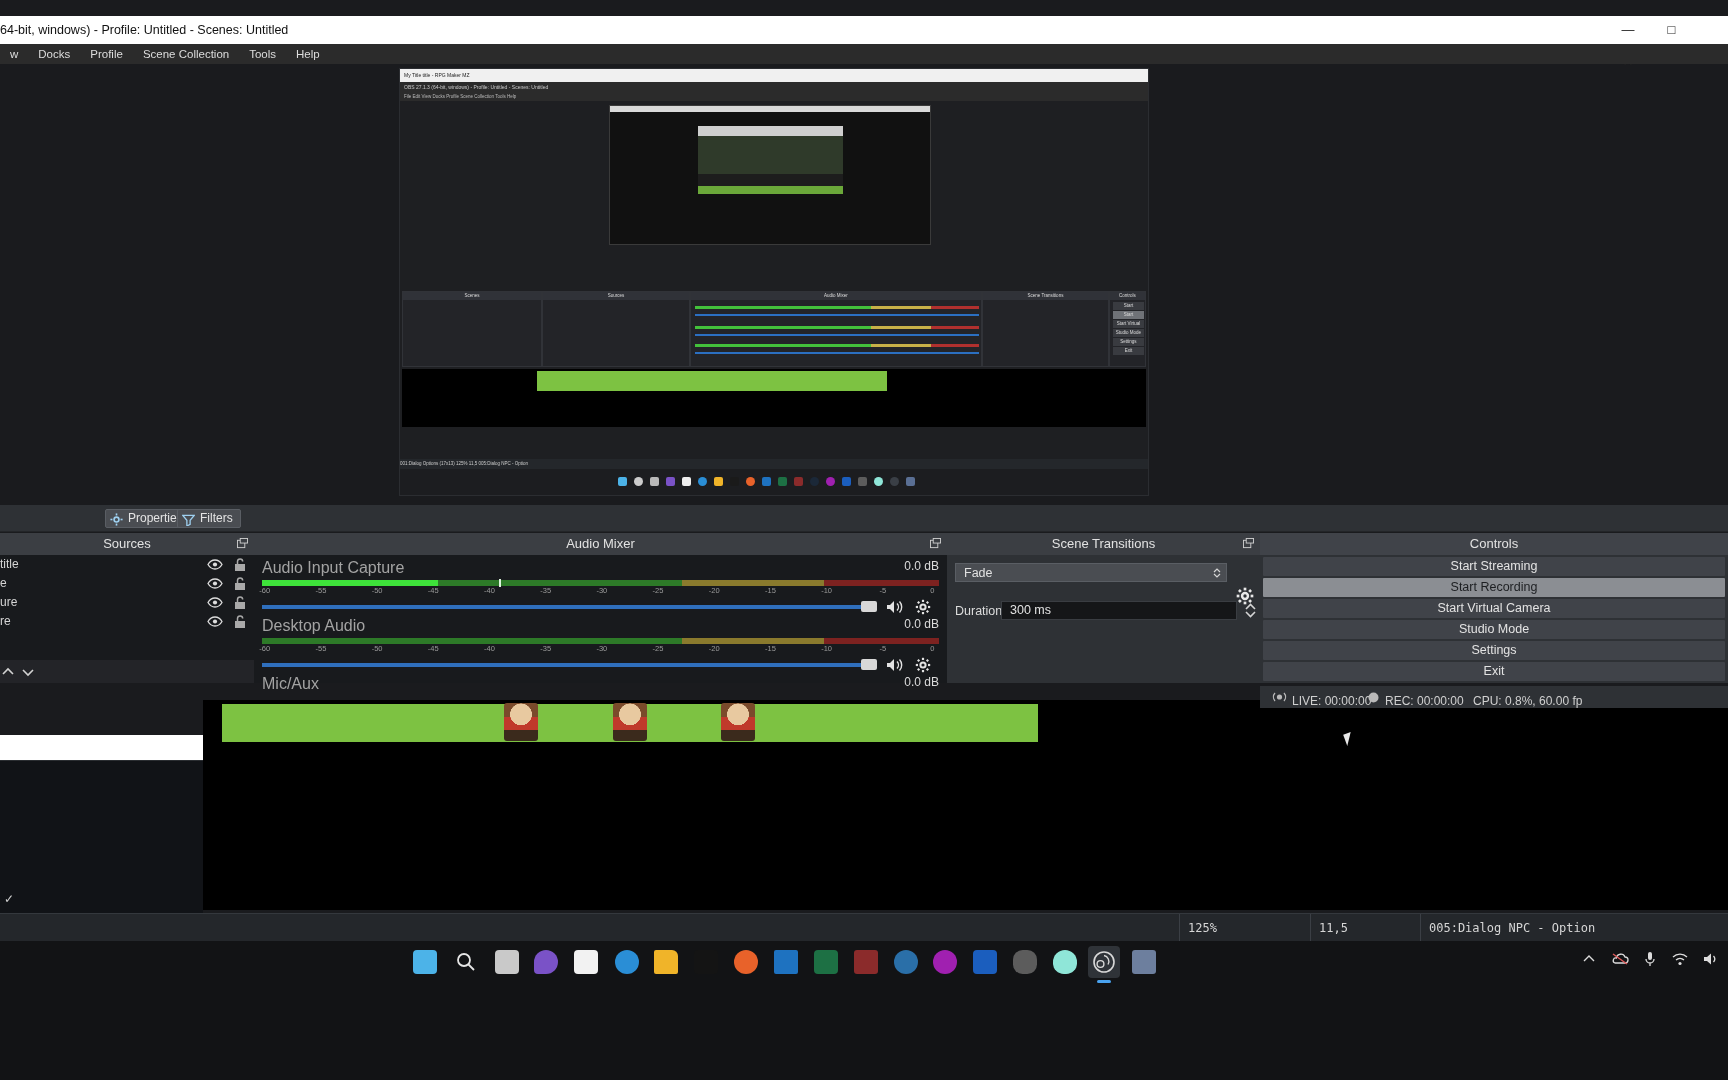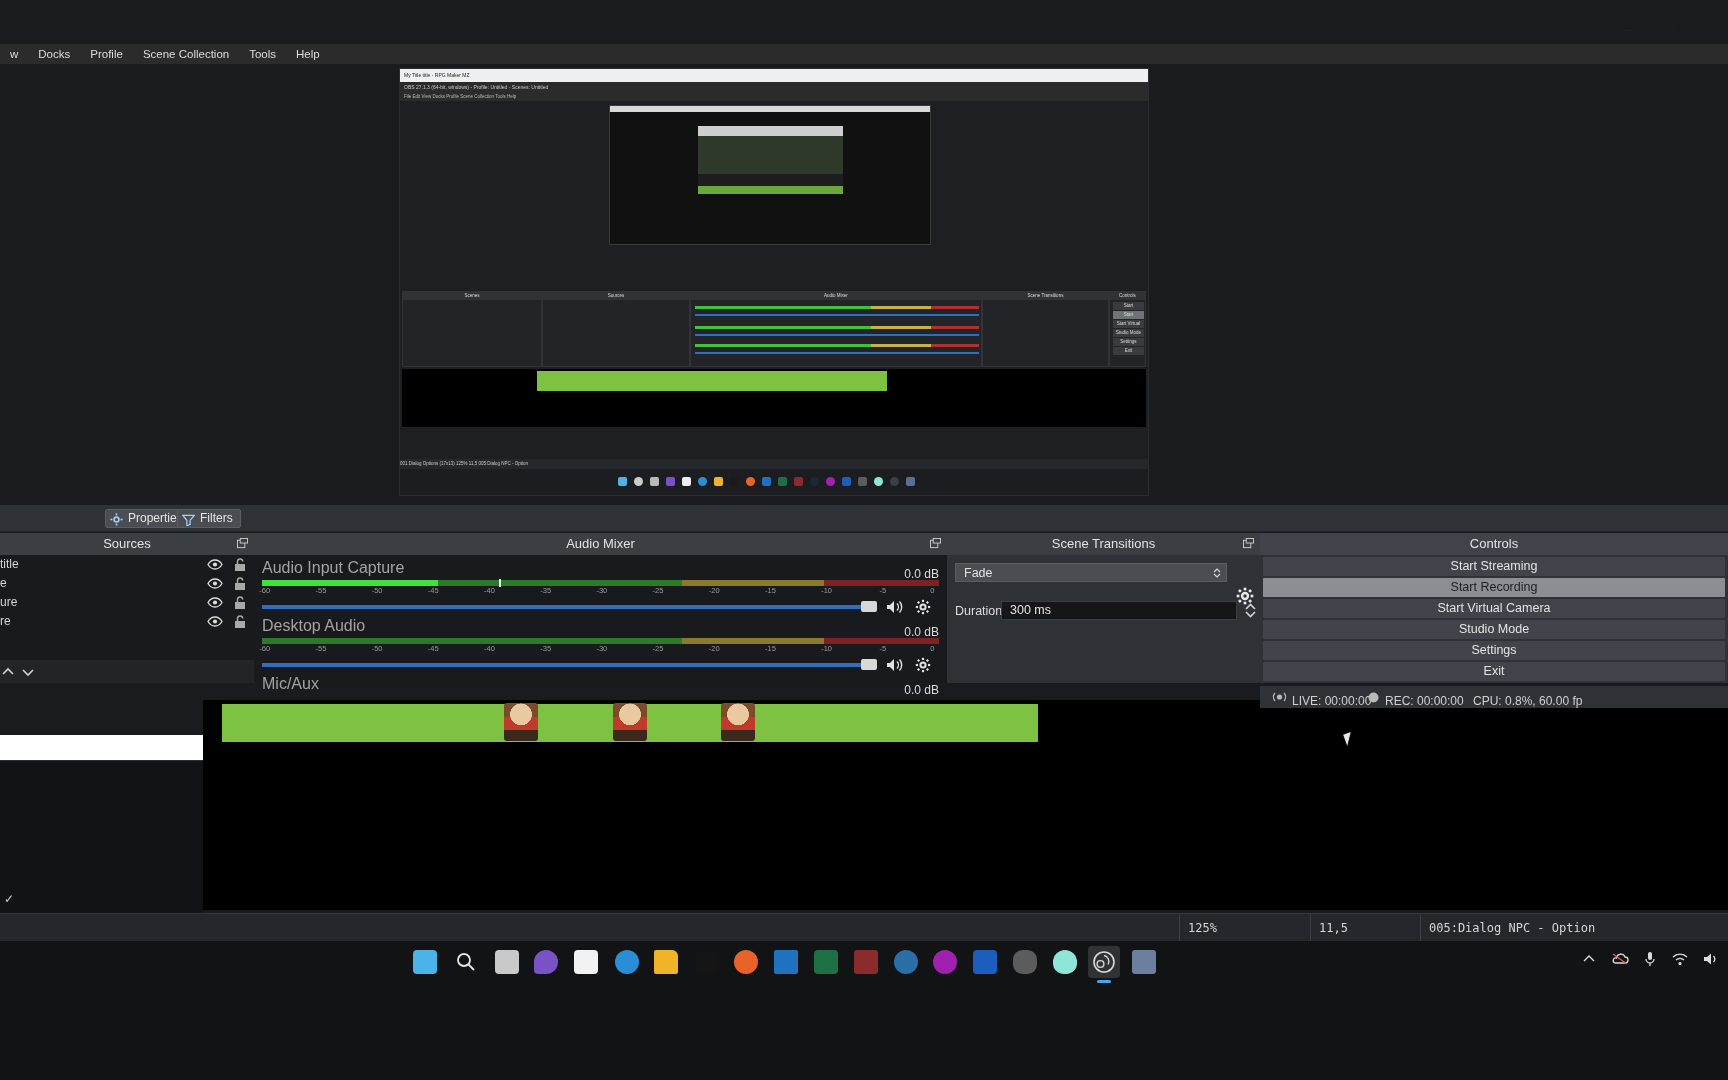--- a/index.html
+++ b/index.html
@@ -71,21 +71,21 @@
   #dock-sources { position:absolute; left:0; top:533px; width:254px; height:150px; background:#232428;}
   #dock-sources .body { position:absolute; left:0; top:22px; width:254px; height:105px; background:#181a1d;}
   .src-row { position:relative; height:19px; line-height:19px; color:#d5d5d5; font-size:12px; padding-left:0px;}
   .src-row .eye { position:absolute; right:31px; top:4px; }
   .src-row .lock { position:absolute; right:8px; top:3px; }
   #dock-sources .foot { position:absolute; left:0; bottom:0; width:254px; height:23px; background:#232428;}
 
   #dock-mixer { position:absolute; left:254px; top:533px; width:693px; height:150px; background:#232428;}
   #dock-mixer .body { position:absolute; left:0; top:22px; width:693px; height:128px; background:#181a1d; padding:4px 8px;}
   .mx-name { font-size:16px; color:#a3a3a3; display:inline-block;}
-  .mx-db { float:right; font-size:12px; color:#dcdcdc;margin-top:8px;}
+  .mx-db { float:right; font-size:12px; color:#dcdcdc;}
   .mx-meter { position:relative; height:6px; margin-top:3px;
       background:linear-gradient(to right,#2d7a28 0 62%,#8a7a2d 62% 83%,#7d2220 83% 100%); }
   .mx-meter .fill { position:absolute; left:0; top:0; height:6px; background:#3ee23a; }
   .mx-meter .peak { position:absolute; top:-1px; width:2px; height:8px; background:#dff5df; }
   .mx-ticks { position:relative; height:11px; }
   .mx-ticks span { position:absolute; top:0; font-size:7.5px; color:#9a9a9a; transform:translateX(-50%);}
   .mx-slider { position:relative; height:16px; margin-top:2px;}
   .mx-slider .track { position:absolute; left:0; top:6px; height:4px; background:#2f6fbd;}
   .mx-slider .knob { position:absolute; top:2px; width:16px; height:11px; background:#d8d8d8; border-radius:2px;}
 
@@ -113,20 +113,21 @@
   .tbi { position:absolute; top:5px; width:32px; height:32px; border-radius:4px;}
   .tbi .g { width:24px; height:24px; margin:4px; border-radius:4px; display:block;}
   #obs-active-ind { position:absolute; width:14px; height:3px; background:#4aa3f0; border-radius:2px;}
   #tray { position:absolute; right:8px; top:10px; font-size:12px; color:#dcdcdc;}
 </style>
 </head>
 <body>
 
 <div id="rpg-root">
 
+  <div id="rpg-menubar-row">64-bit, windows) - Profile: Untitled - Scenes: Untitled</div>
   <div id="rpg-win-btns">
     <span>—</span>
     <span>□</span>
     <span>✕</span>
   </div>
 
   <div id="rpg-menu-strip">
     <div class="mi">w</div>
     <div class="mi">Docks</div>
     <div class="mi">Profile</div>

